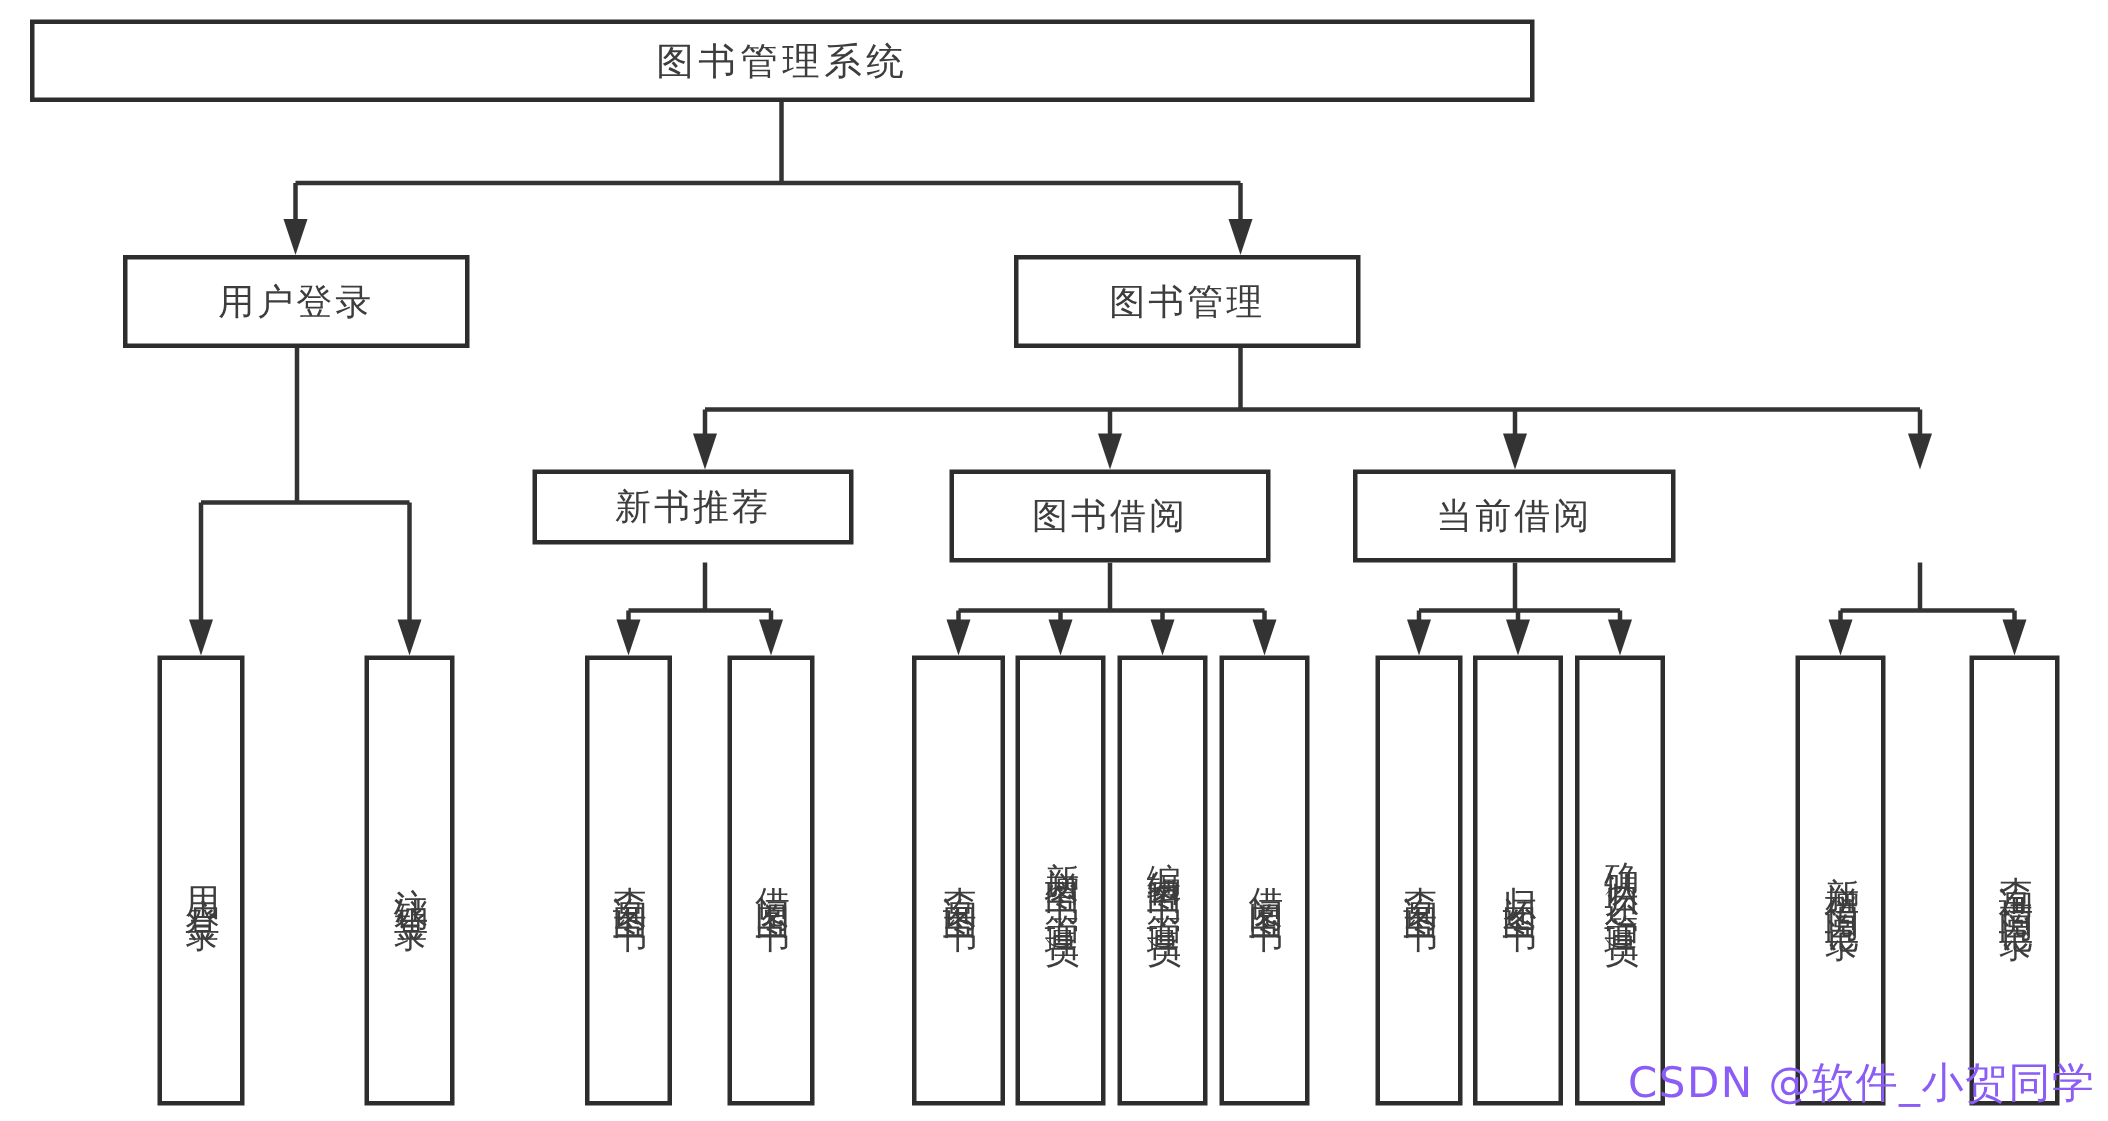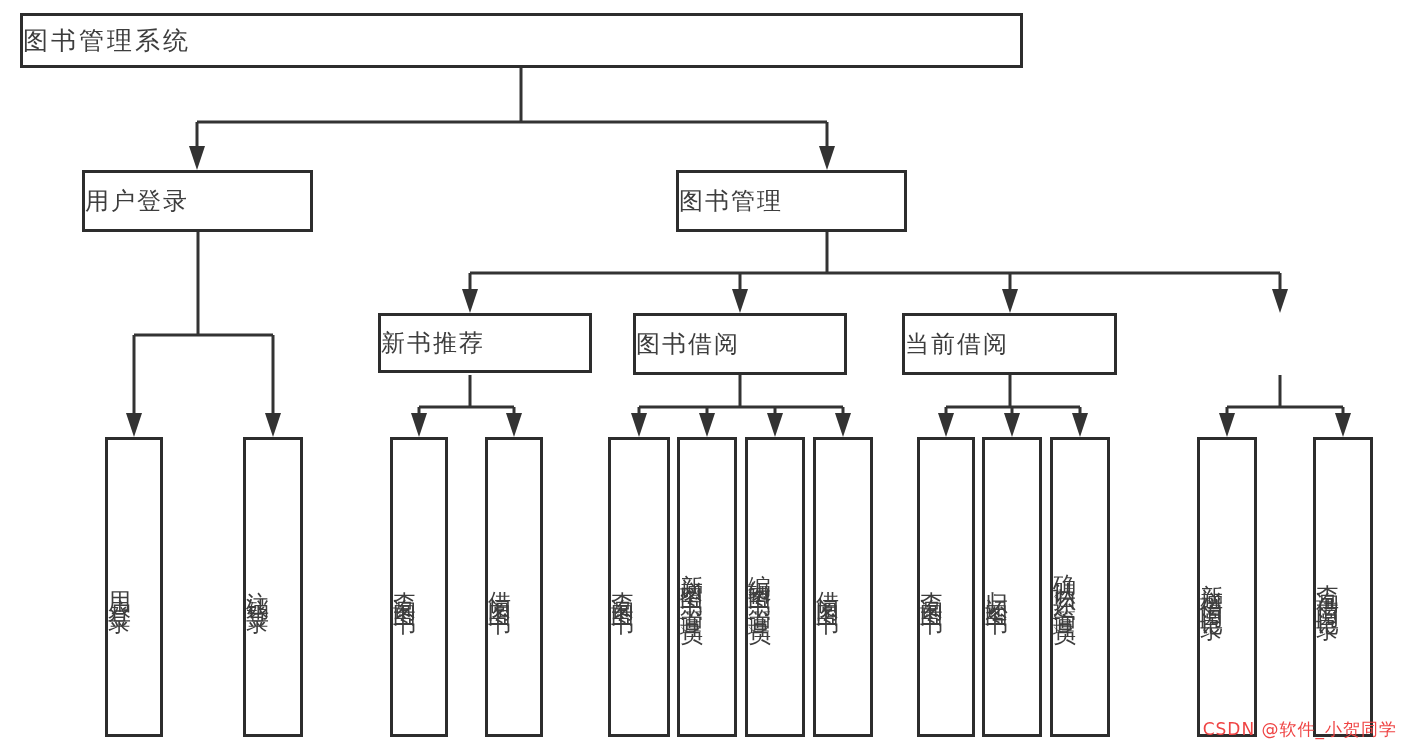--- a/index.html
+++ b/index.html
@@ -11,20 +11,21 @@
     overflow:hidden;
   }
   #wires{position:absolute;left:0;top:0;width:1405px;height:747px;}
   .box{
     position:absolute;
     box-sizing:border-box;
     border:3px solid #2d2d2d;
     background:#ffffff;
     display:flex;
     align-items:center;
+    justify-content:center;
     color:#3d3d3d;
   }
   .hlabel{
     font-size:24px;
     letter-spacing:2px;
     white-space:nowrap;
     color:#3d3d3d;
   }
   .root .hlabel{font-size:25px;letter-spacing:3px;}
   .vlabel{
@@ -32,22 +33,22 @@
     font-size:23px;
     letter-spacing:7px;
     line-height:1;
     color:#3d3d3d;
     white-space:nowrap;
   }
   #watermark{
     position:absolute;
     right:8px;
     bottom:6px;
-    font-size:17px;
-    color:#ef4444;
+    font-size:28px;
+    color:#8b5cf6;
     letter-spacing:1px;
     white-space:nowrap;
     margin-top:12px;
   }
 </style>
 </head>
 <body>
 
 <div id="canvas">
 
@@ -110,21 +111,21 @@
     <span class="hlabel">图书管理系统</span>
   </div>
 
   <div class="box" style="left:82px;top:170px;width:231px;height:62px">
     <span class="hlabel">用户登录</span>
   </div>
   <div class="box" style="left:676px;top:170px;width:231px;height:62px">
     <span class="hlabel">图书管理</span>
   </div>
 
-  <div class="box" style="left:378px;top:313px;width:214px;height:60px">
+  <div class="box" style="left:355px;top:313px;width:214px;height:50px">
     <span class="hlabel">新书推荐</span>
   </div>
   <div class="box" style="left:633px;top:313px;width:214px;height:62px">
     <span class="hlabel">图书借阅</span>
   </div>
   <div class="box" style="left:902px;top:313px;width:215px;height:62px">
     <span class="hlabel">当前借阅</span>
   </div>
 
   <div class="box" style="left:105px;top:437px;width:58px;height:300px">

